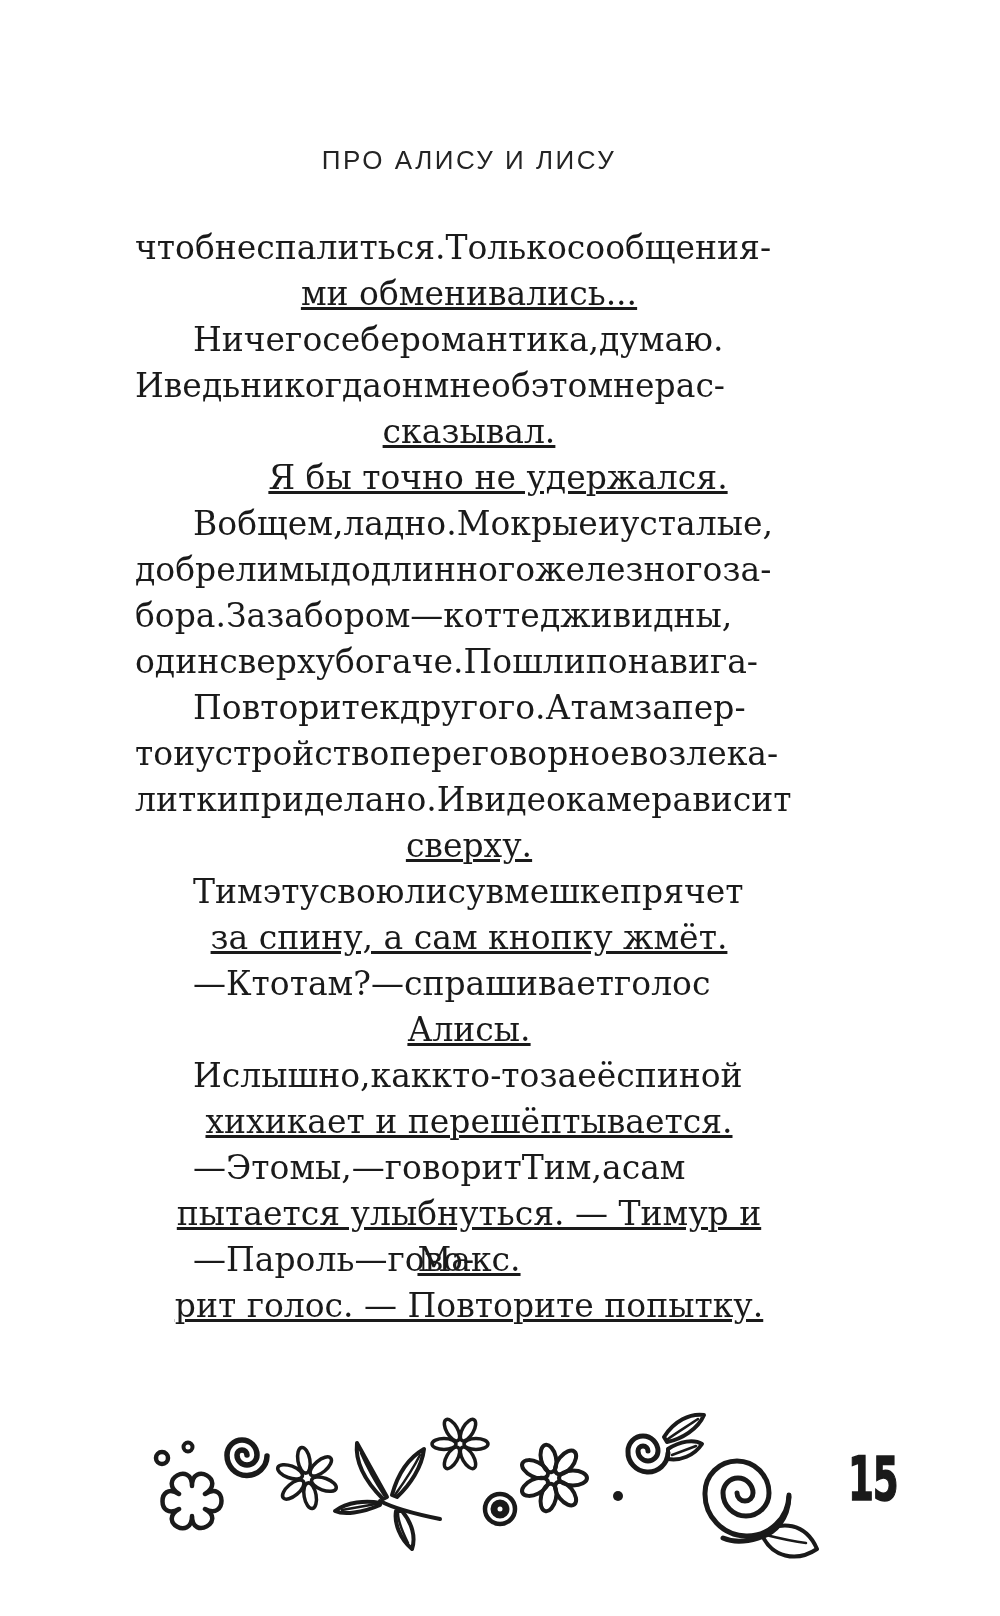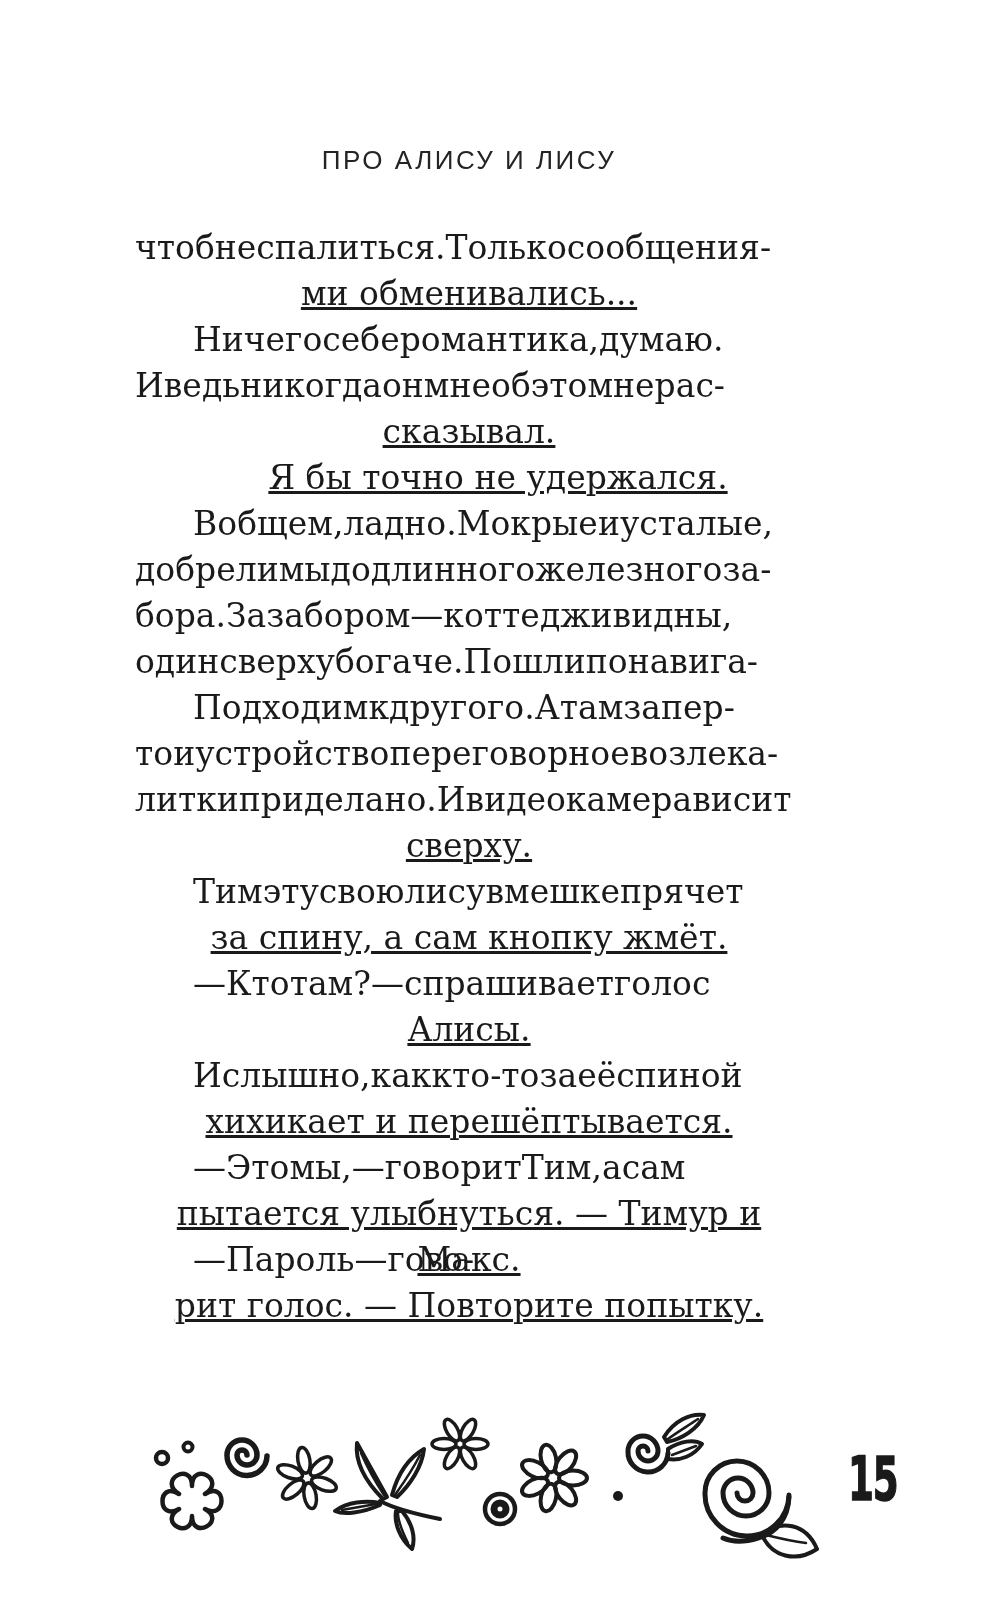--- a/index.html
+++ b/index.html
@@ -136,21 +136,21 @@
           <span>один</span>
           <span>сверху</span>
           <span>богаче.</span>
           <span>Пошли</span>
           <span>по</span>
           <span>навига-</span>
         </div>
       </div>
       <div class="para">
         <div class="line just">
-          <span class="ind">Подходим</span>
+          <span class="ind">Повторите</span>
           <span>к</span>
           <span>другого.</span>
           <span>А</span>
           <span>там</span>
           <span>запер-</span>
         </div>
         <div class="line just">
           <span>то</span>
           <span>и</span>
           <span>устройство</span>

